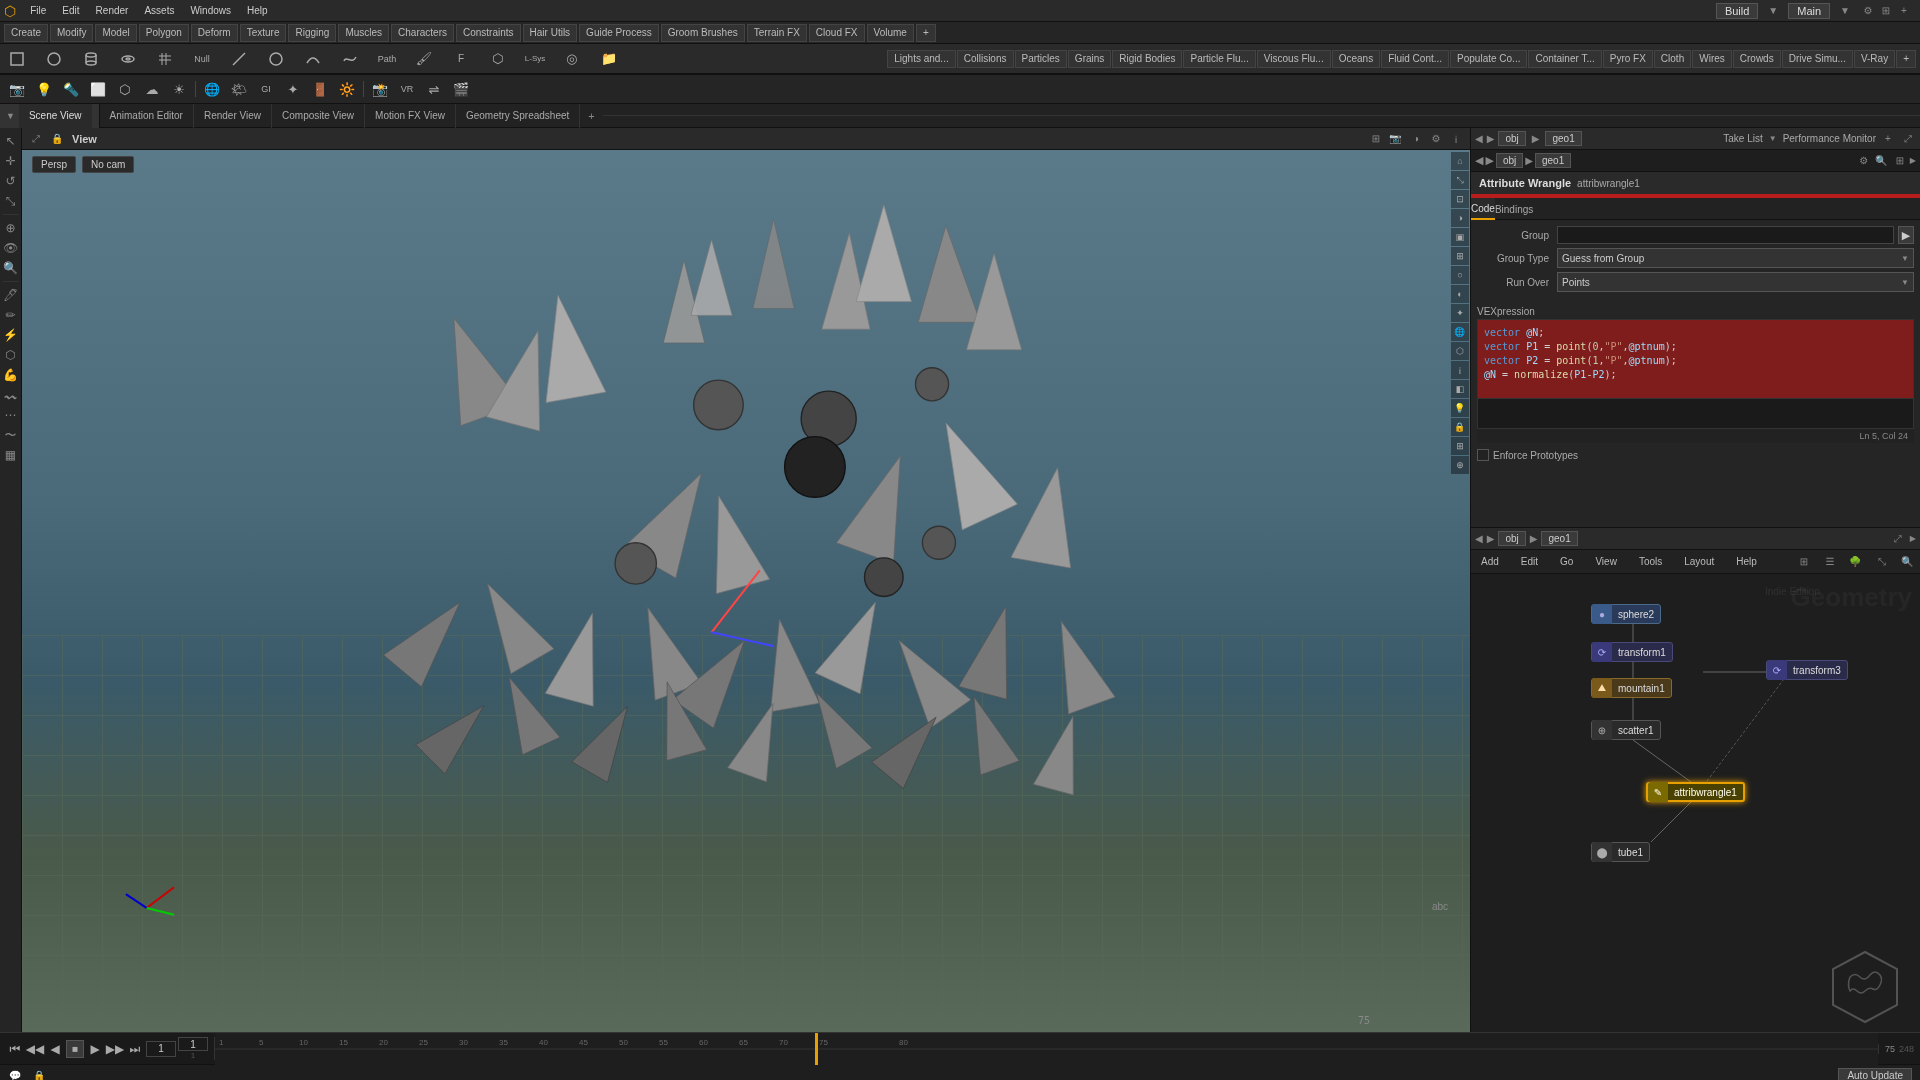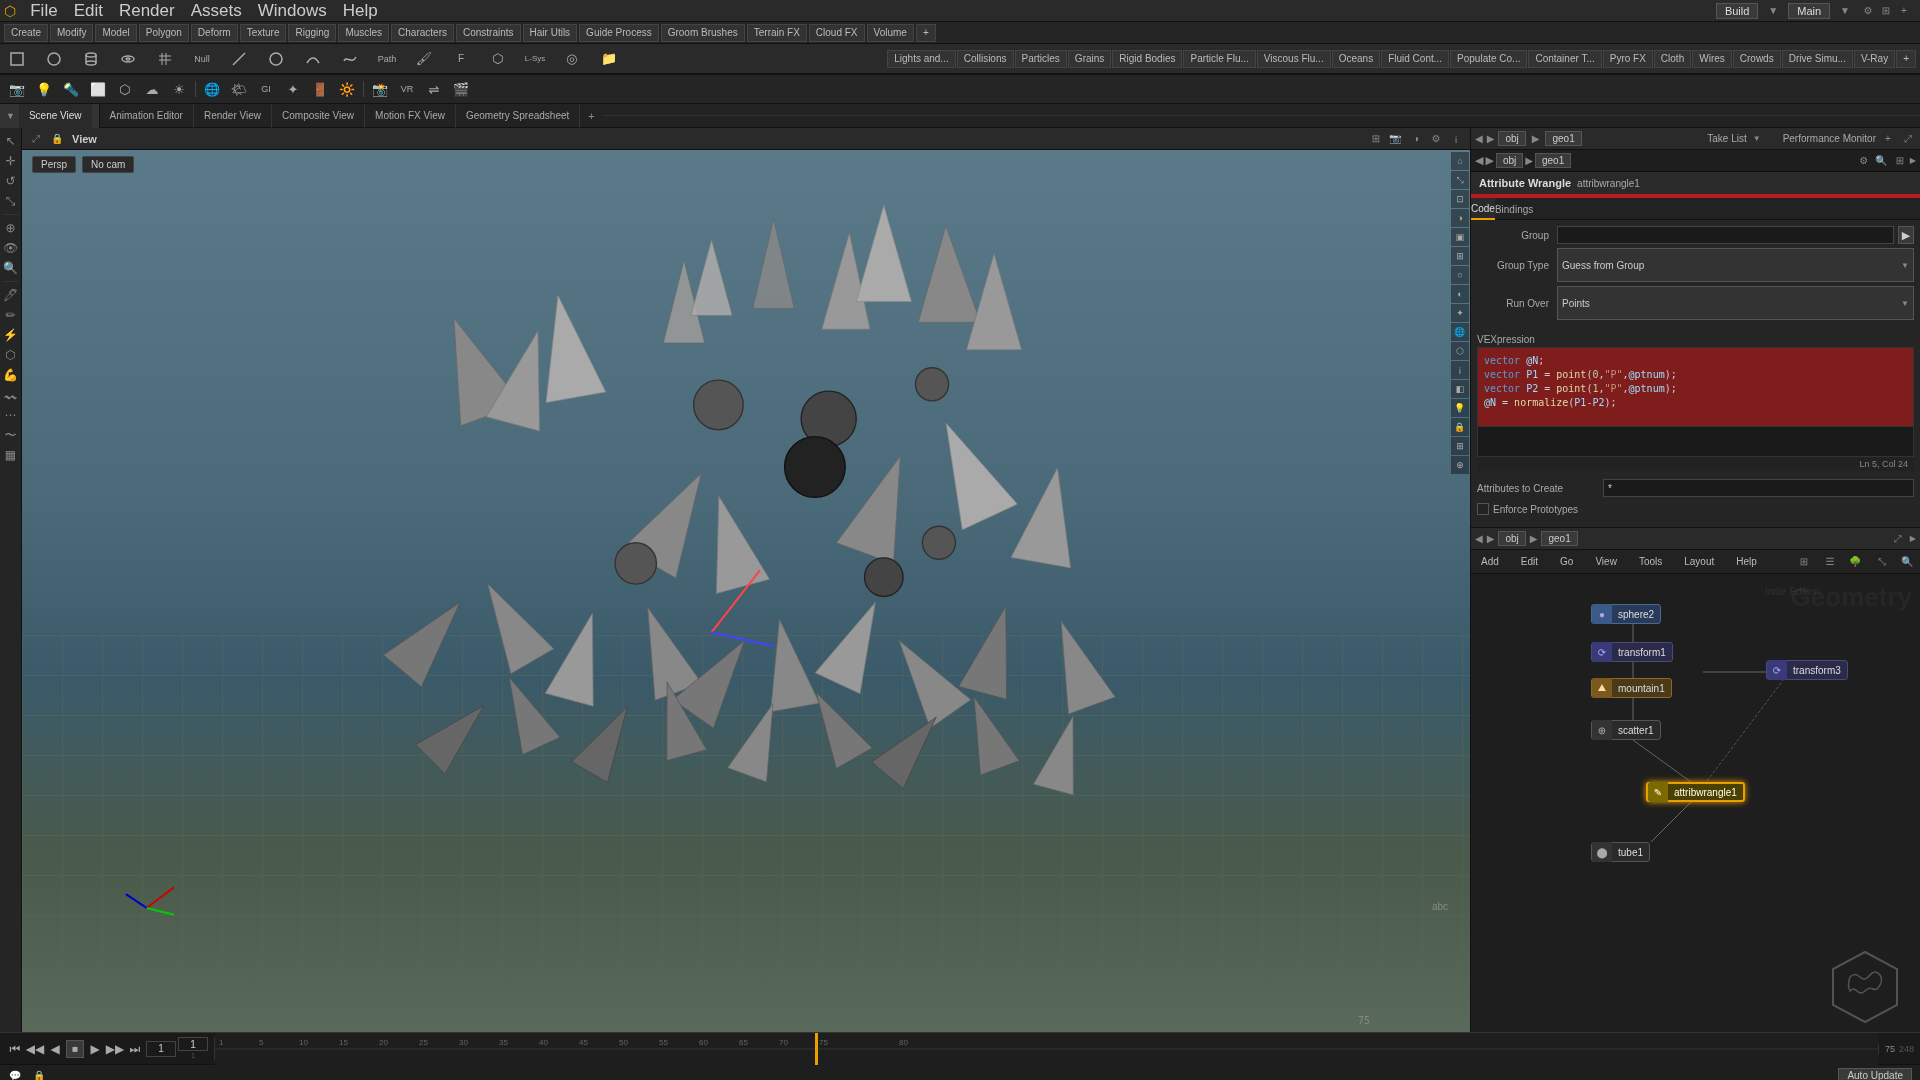--- a/index.html
+++ b/index.html
@@ -1,20 +1,20 @@
 <!DOCTYPE html>
 <html><head>
   <meta charset="utf-8">
   <style>
     * { margin: 0; padding: 0; box-sizing: border-box; }
     body { width: 1920px; height: 1080px; overflow: hidden; background: #1a1a1a; font-family: 'Arial', sans-serif; font-size: 11px; color: #ccc; }
 
     
     .menu-bar { display: flex; align-items: center; background: #2a2a2a; height: 22px; padding: 0 4px; border-bottom: 1px solid #111; }
-    .menu-item { padding: 0 8px; height: 100%; display: flex; align-items: center; cursor: pointer; font-size: 17px; color: #ccc; }
+    .menu-item { padding: 0 8px; height: 100%; display: flex; align-items: center; cursor: pointer; font-size: 10px; color: #ccc; }
     .build-btn { background: #3a3a3a; border: 1px solid #555; padding: 1px 8px; margin: 0 4px; font-size: 11px; color: #ddd; cursor: pointer; }
 
     
     .toolbar-row { display: flex; align-items: center; background: #252525; height: 22px; border-bottom: 1px solid #111; padding: 0 4px; gap: 2px; }
     .tb-btn { padding: 0 6px; height: 18px; display: flex; align-items: center; font-size: 10px; color: #bbb; cursor: pointer; background: #333; border: 1px solid #444; }
     .tb-sep { width: 1px; height: 16px; background: #444; margin: 0 2px; }
 
     
     .icon-toolbar { display: flex; align-items: center; background: #2a2a2a; height: 30px; border-bottom: 1px solid #111; padding: 0 4px; gap: 1px; }
     .icon-btn { width: 26px; height: 26px; display: flex; align-items: center; justify-content: center; font-size: 13px; color: #aaa; cursor: pointer; border-radius: 2px; }
@@ -46,21 +46,21 @@
     .right-top { flex: 0 0 400px; border-bottom: 1px solid #111; display: flex; flex-direction: column; }
     .panel-header { display: flex; align-items: center; background: #2a2a2a; height: 22px; border-bottom: 1px solid #111; padding: 0 4px; gap: 4px; font-size: 10px; }
     .aw-tabs { display: flex; background: #222; height: 22px; border-bottom: 1px solid #111; }
     .aw-tab { padding: 0 0; height: 22px; display: flex; align-items: center; font-size: 10px; color: #aaa; cursor: pointer; }
     .aw-tab.active { background: #2a2a2a; color: #ddd; border-bottom: 2px solid #e8a000; }
 
     .aw-form { padding: 6px; }
     .aw-row { display: flex; align-items: center; margin-bottom: 4px; }
     .aw-label { width: 80px; font-size: 10px; color: #aaa; text-align: right; padding-right: 8px; }
     .aw-field { flex: 1; background: #1a1a1a; border: 1px solid #444; height: 18px; padding: 0 4px; font-size: 10px; color: #ccc; display: flex; align-items: center; }
-    .aw-dropdown { background: #333; border: 1px solid #555; height: 34px; padding: 0 4px; font-size: 10px; color: #ccc; display: flex; align-items: center; justify-content: space-between; cursor: pointer; gap: 12px; }
+    .aw-dropdown { background: #333; border: 1px solid #555; height: 20px; padding: 0 4px; font-size: 10px; color: #ccc; display: flex; align-items: center; justify-content: space-between; cursor: pointer; gap: 12px; }
     .aw-dropdown-arrow { color: #888; font-size: 8px; }
 
     .vex-section { padding: 4px 6px; }
     .vex-label { font-size: 10px; color: #aaa; margin-bottom: 2px; }
     .vex-code { background: #7f1d1d; border: 1px solid #333; padding: 6px; font-family: monospace; font-size: 10px; color: #ccc; line-height: 1.4; min-height: 80px; }
     .vex-kw { color: #569cd6; }
     .vex-fn { color: #dcdcaa; }
     .vex-var { color: #9cdcfe; }
     .vex-num { color: #b5cea8; }
     .vex-str { color: #ce9178; }
@@ -423,21 +423,21 @@
 
         <div class="panel-header">
           <span style="color:#888;cursor:pointer;">◀</span>
           <span style="color:#888;cursor:pointer;">▶</span>
           <span style="background:#3a3a3a;padding:1px 6px;border:1px solid #555;font-size:10px;color:#ccc;">obj</span>
           <span style="font-size:10px;color:#888;margin:0 2px;">▶</span>
           <span style="background:#3a3a3a;padding:1px 6px;border:1px solid #555;font-size:10px;color:#ccc;">geo1</span>
           <div style="flex:1;"></div>
           <span style="font-size:10px;color:#aaa;cursor:pointer;">Take List</span>
           <span style="color:#888;font-size:8px;margin:0 2px;">▼</span>
-          <span style="font-size:10px;color:#aaa;cursor:pointer;margin-left:16px;">Performance Monitor</span>
+          <span style="font-size:10px;color:#aaa;cursor:pointer;">Performance Monitor</span>
           <span class="panel-icon">+</span>
           <span class="panel-icon">⤢</span>
         </div>
 
         <div style="display:flex;align-items:center;background:#1e1e1e;height:22px;padding:0 4px;gap:2px;border-bottom:1px solid #111;">
           <span style="color:#888;cursor:pointer;">◀</span>
           <span style="color:#888;cursor:pointer;">▶</span>
           <span style="background:#3a3a3a;padding:1px 6px;border:1px solid #555;font-size:10px;color:#ccc;">obj</span>
           <span style="font-size:10px;color:#888;">▶</span>
           <span style="background:#3a3a3a;padding:1px 6px;border:1px solid #555;font-size:10px;color:#ccc;">geo1</span>
@@ -491,24 +491,20 @@
             <div><span class="vex-kw">vector</span> <span class="vex-var">P2</span> = <span class="vex-fn">point</span>(<span class="vex-num">1</span>,<span class="vex-str">"P"</span>,<span class="vex-var">@ptnum</span>);</div>
             <div><span class="vex-var">@N</span> = <span class="vex-fn">normalize</span>(<span class="vex-var">P1</span>-<span class="vex-var">P2</span>);</div>
           </div>
           <div style="height:30px;background:#1a1a1a;border:1px solid #333;border-top:none;"></div>
           <div class="vex-bottom">
             <span></span>
             <span class="vex-pos">Ln 5, Col 24</span>
           </div>
         </div>
 
-        <div class="attr-create-row">
-          <span class="attr-create-label">Attributes to Create</span>
-          <input class="attr-create-field" value="*" style="">
-        </div>
         <div class="enforce-row">
           <div class="checkbox"></div>
           <span style="font-size:10px;color:#aaa;">Enforce Prototypes</span>
         </div>
       </div>
 
       <div class="right-bottom">
 
         <div class="panel-header">
           <span style="color:#888;cursor:pointer;">◀</span>

